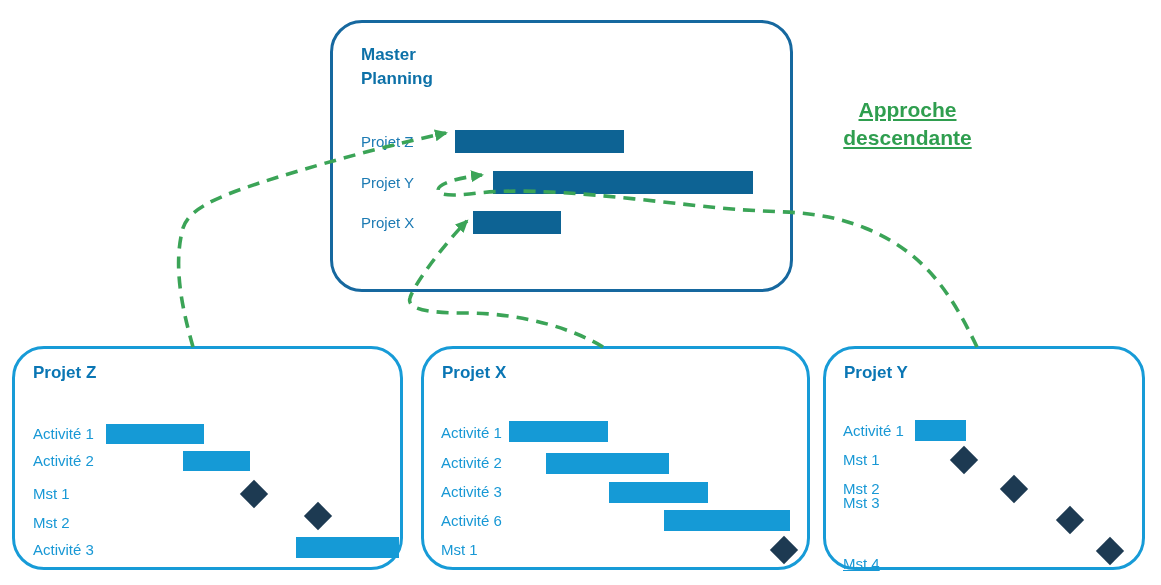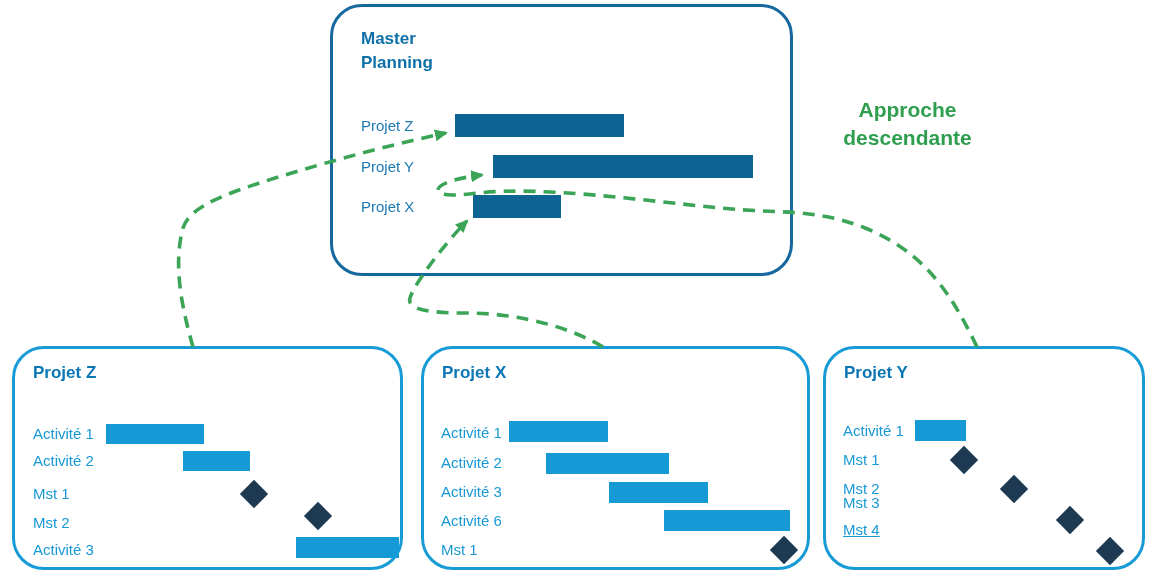--- a/index.html
+++ b/index.html
@@ -10,21 +10,21 @@
     font-family:"Liberation Sans", sans-serif;
     overflow:hidden;
   }
   .box{
     position:absolute;
     box-sizing:border-box;
     border-radius:32px;
     background:#fff;
   }
   .master-box{
-    left:330px;top:4px;width:463px;height:272px;
+    left:330px;top:20px;width:463px;height:272px;
     border:3px solid var(--master-border);
   }
   .project-box{border:3px solid var(--project-border);}
   .p0{left:12px;top:346px;width:391px;height:224px;}
   .p1{left:421px;top:346px;width:389px;height:224px;}
   .p2{left:823px;top:346px;width:322px;height:224px;}
 
   .title{
     position:absolute;left:18px;top:12px;
     font-size:17px;font-weight:bold;
@@ -49,20 +49,21 @@
     position:absolute;width:20px;height:20px;
     background:var(--milestone);
     transform:rotate(45deg);
   }
 
   .annotation{
     position:absolute;left:800px;top:96px;width:215px;
     text-align:center;font-size:21px;font-weight:bold;
     line-height:28px;color:var(--annotation-green);
     white-space:pre-line;
+    text-decoration:underline;
   }
 
   .arrows{
     position:absolute;left:0;top:0;width:1161px;height:585px;
     pointer-events:none;
   }
   .arrow{
     fill:none;
     stroke:var(--arrow-green);
     stroke-width:3.6;
@@ -128,21 +129,21 @@
     <div class="title">Projet Y</div>
     <div class="rows">
         <div class="row-label" style="left: 17px; top: 72px;">Activité 1</div>
         <div class="bar" style="left: 89px; top: 71px; width: 51px; height: 21px;"></div>
         <div class="row-label" style="left: 17px; top: 101px;">Mst 1</div>
         <div class="diamond" style="left: 128px; top: 101px;"></div>
         <div class="row-label" style="left: 17px; top: 130px;">Mst 2</div>
         <div class="diamond" style="left: 178px; top: 130px;"></div>
         <div class="row-label" style="left: 17px; top: 144px;">Mst 3</div>
         <div class="diamond" style="left: 234px; top: 161px;"></div>
-        <div class="row-label" style="left: 17px; top: 171px; text-decoration: underline;">Mst 4</div>
+        <div class="row-label" style="left: 17px; top: 205px; text-decoration: underline;">Mst 4</div>
         <div class="diamond" style="left: 274px; top: 192px;"></div>
       </div>
   </div>
 
   <svg class="arrows" viewBox="0 0 1161 585" xmlns="http://www.w3.org/2000/svg">
     <defs>
       <marker id="ah" markerUnits="userSpaceOnUse" markerWidth="18" markerHeight="14" refX="11" refY="6" orient="auto">
         <path class="arrow-head-shape" d="M0,0 L13,6 L0,12 Z"></path>
       </marker>
     </defs>

